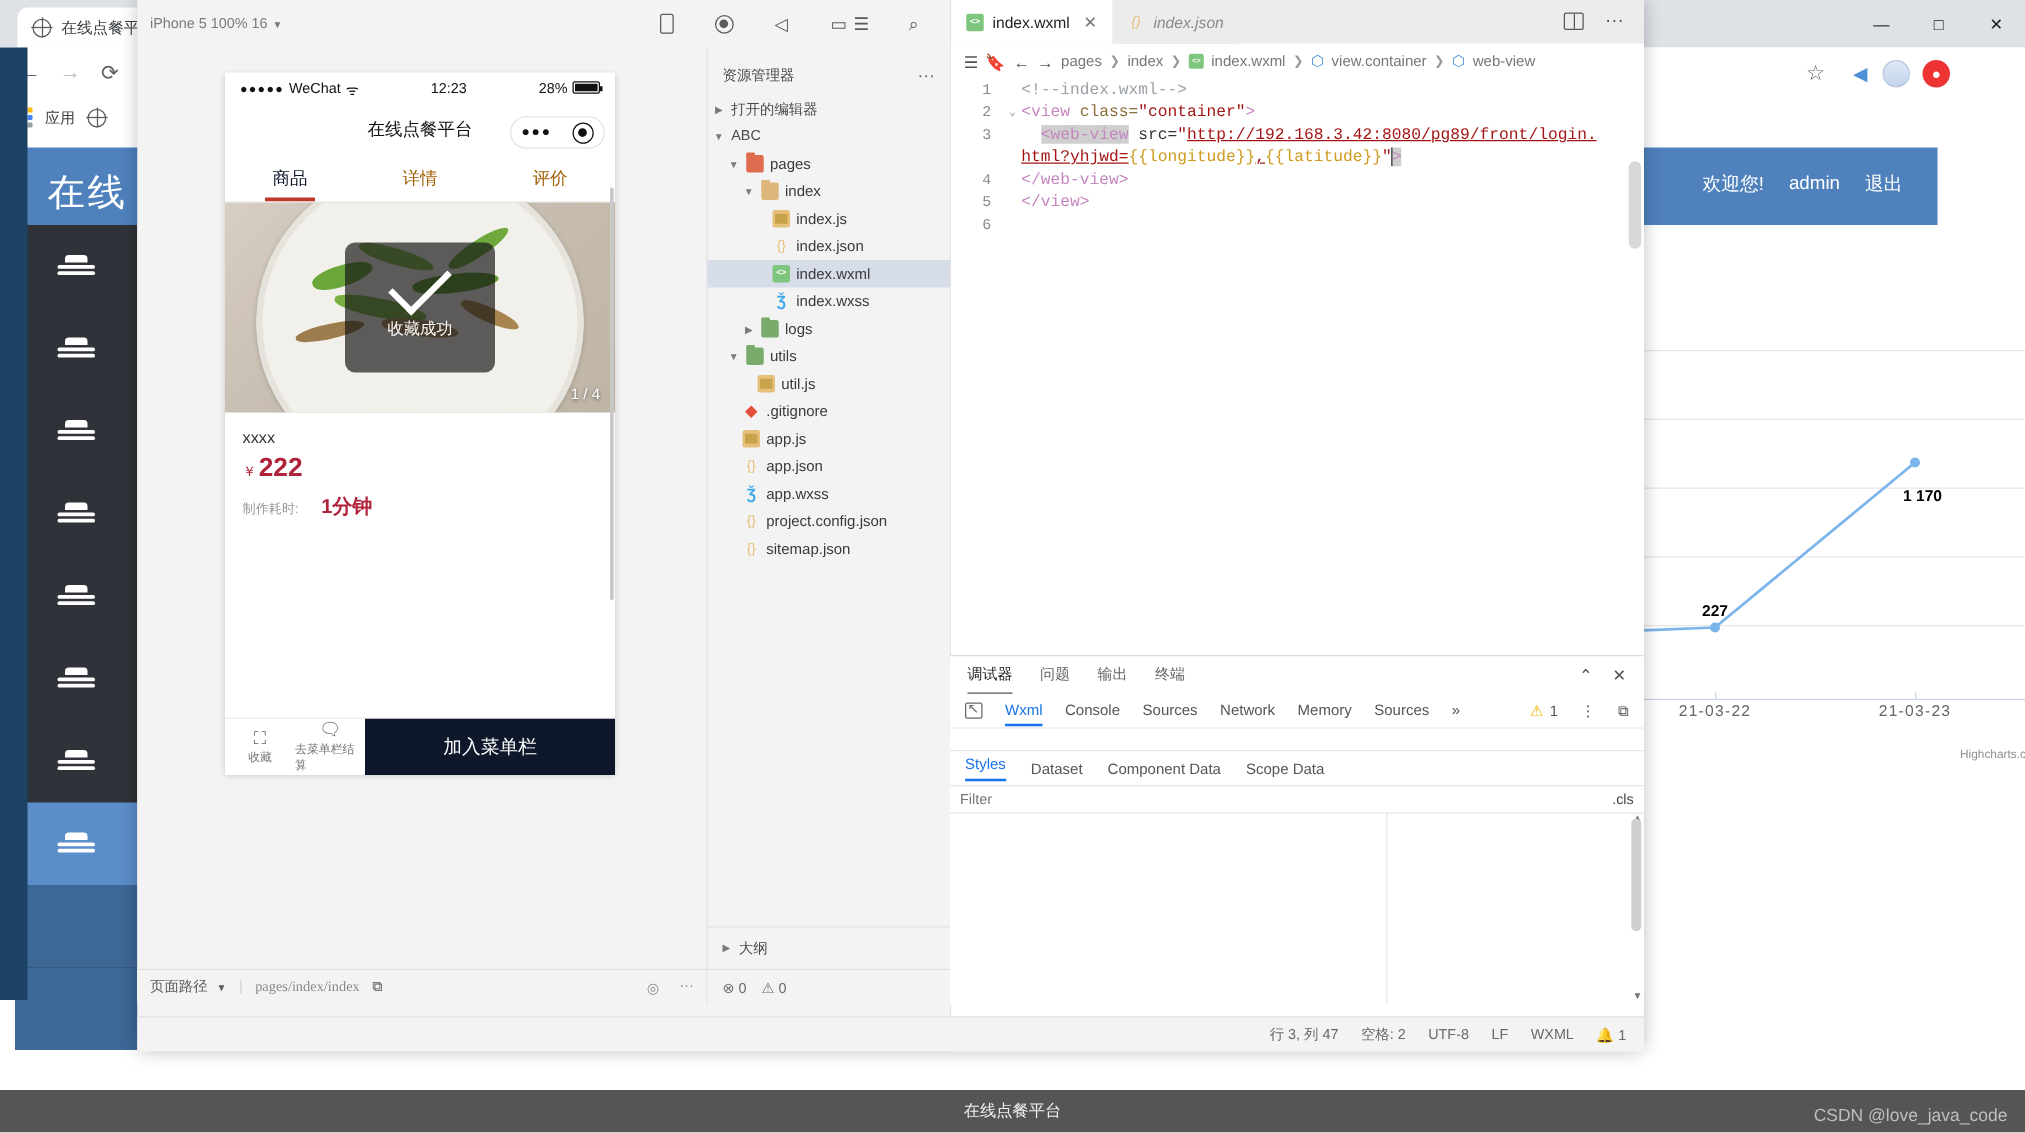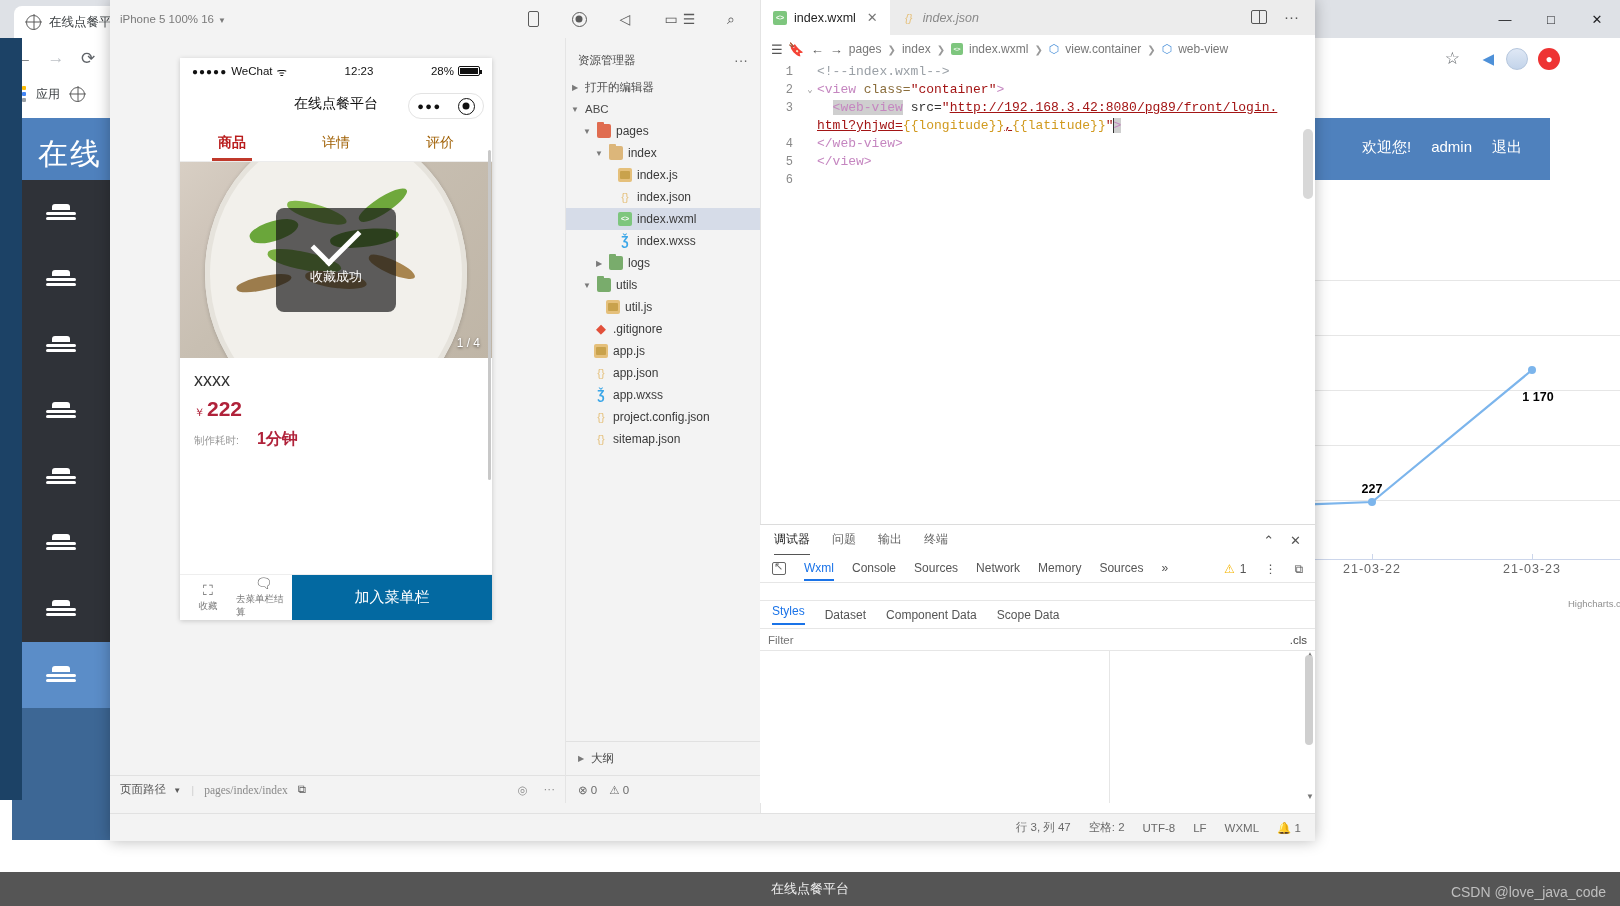--- a/index.html
+++ b/index.html
@@ -222,27 +222,27 @@
     background: #111; border-radius: 50%; transform: translate(-50%,-50%);
   }
   .ph-tabs {
     height: 38px; display: flex; border-bottom: 1px solid #ececec;
     background: #fff;
   }
   .ph-tab {
     flex: 1; display: flex; align-items: center; justify-content: center;
     font-size: 14px; color: #a16207; position: relative;
   }
-  .ph-tab.active { color: #b91c1c; font-weight: bold; }
+  .ph-tab.active { color: #0f172a; }
   .ph-tab.active::after {
     content: ""; position: absolute; bottom: 0; left: 50%; transform: translateX(-50%);
     width: 40px; height: 3px; background: #c0392b;
   }
   .ph-photo {
-    position: relative; height: 196px; overflow: hidden;
+    position: relative; height: 168px; overflow: hidden;
     background: linear-gradient(135deg,#d8cfc4 0%,#cfc5ba 20%,#c8bfb2 40%,#bfb5a6 100%);
   }
   .plate {
     position: absolute; left: 8%; top: -18%; width: 84%; height: 150%;
     border-radius: 50%; background: #f2f0eb;
     box-shadow: inset 0 0 0 5px #e6e3dc, 0 1px 4px rgba(0,0,0,.18);
   }
   .veg {
     position: absolute; border-radius: 40% 60% 45% 55%;
   }
@@ -256,38 +256,38 @@
     width: 46px; height: 26px; border-left: 5px solid #fff;
     border-bottom: 5px solid #fff; transform: rotate(-45deg);
     margin-top: -6px; margin-bottom: 8px;
   }
   .toast-txt { font-size: 13px; }
   .photo-count {
     position: absolute; right: 12px; bottom: 8px; color: #fff; font-size: 12px;
     text-shadow: 0 1px 3px rgba(0,0,0,.6);
   }
   .ph-info { padding: 12px 14px 6px; background: #fff; }
-  .goods-name { font-size: 18px; color: #333; }
+  .goods-name { font-size: 13px; color: #333; }
   .price-row { margin-top: 6px; display: flex; align-items: baseline; color: #b0223a; }
   .price-sym { font-size: 11px; }
   .price-val { font-size: 21px; font-weight: bold; margin-left: 2px; }
   .time-row { margin-top: 8px; display: flex; align-items: baseline; }
   .time-lab { font-size: 10.5px; color: #999; }
   .time-val { font-size: 16px; font-weight: bold; color: #b0223a; margin-left: 18px; }
   .ph-bottom {
     position: absolute; left: 0; bottom: 0; width: 100%; height: 46px;
     display: flex; border-top: 1px solid #eee; background: #fff;
   }
   .bb-item {
     width: 56px; display: flex; flex-direction: column; align-items: center;
     justify-content: center; gap: 3px; font-size: 9.5px; color: #777;
   }
   .bb-ic { font-size: 14px; color: #666; line-height: 1; }
   .bb-cta {
-    flex: 1; background: #0369a1; color: #fff; display: flex;
+    flex: 1; background: #0f172a; color: #fff; display: flex;
     align-items: center; justify-content: center; font-size: 15px; text-align: right;
   }
   .sim-scrollbar {
     position: absolute; right: 1px; top: 92px; width: 3px; height: 330px;
     background: #c8c8c8; border-radius: 2px;
   }
 
   .sim-footer {
     position: absolute; left: 0; bottom: 0; width: 455px; height: 28px;
     background: #f3f3f3; border-top: 1px solid #e1e1e1;

